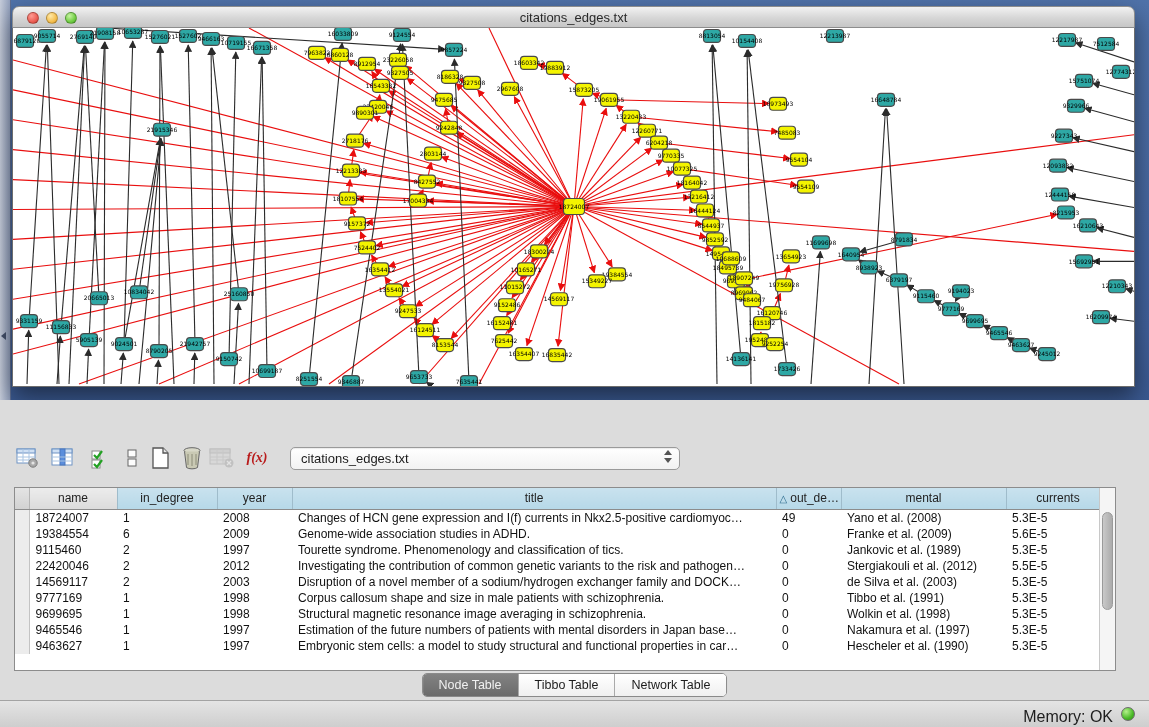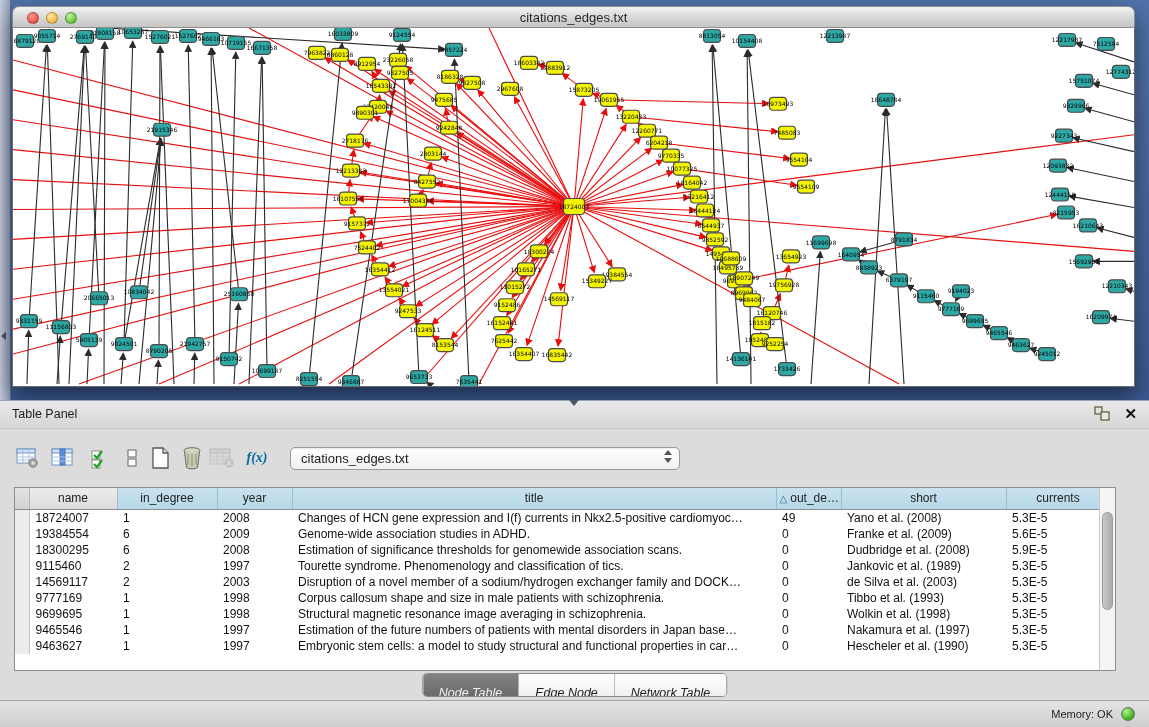--- a/index.html
+++ b/index.html
@@ -29,21 +29,21 @@
   .table-panel{position:absolute;left:0;top:400px;width:1149px;height:300px;background:#dcdcdc;}
   .tp-header{position:absolute;left:0;top:0;right:0;height:27px;
              background:linear-gradient(#e9e9e9,#d6d6d6);border-top:1px solid #97a3b6;border-bottom:1px solid #c2c2c2;}
   .tp-title{position:absolute;left:12px;top:6px;font-size:12.5px;color:#1d1d1d;}
   .divider-arrow{position:absolute;left:569px;top:-1px;width:0;height:0;
                  border-left:5px solid transparent;border-right:5px solid transparent;border-top:6px solid #4c5668;}
   .tp-float{position:absolute;right:38px;top:5px;width:17px;height:16px;cursor:pointer;}
   .tp-close{position:absolute;right:12px;top:4px;font-size:15px;font-weight:bold;color:#111;cursor:pointer;line-height:18px;}
   .tp-toolbar{position:absolute;left:0;top:28px;right:0;height:55px;}
   .tbtn{position:absolute;top:17px;width:28px;height:26px;display:flex;align-items:center;justify-content:center;}
-  .fx{font-family:"Liberation Serif",serif;font-style:italic;font-weight:bold;font-size:14px;color:#0369a1;}
+  .fx{font-family:"Liberation Serif",serif;font-style:italic;font-weight:bold;font-size:14px;color:#b91c1c;}
   .combo{position:absolute;left:290px;top:19px;width:390px;height:23px;background:linear-gradient(#ffffff,#f2f2f2);
          border:1px solid #9a9a9a;border-radius:5px;box-sizing:border-box;box-shadow:inset 0 1px 1px rgba(0,0,0,.08);}
   .combo-val{position:absolute;left:10px;top:3px;font-size:13px;color:#1b1b1b;}
   .stepper{position:absolute;right:7px;top:2px;display:flex;flex-direction:column;align-items:center;}
   .stp{width:0;height:0;border-left:4px solid transparent;border-right:4px solid transparent;}
   .stp.up{border-bottom:5px solid #555;margin-bottom:3px;}
   .stp.dn{border-top:5px solid #555;}
   
   .tablewrap{position:absolute;left:14px;top:87px;width:1102px;height:184px;background:#fff;
              border:1px solid #8c8c8c;box-sizing:border-box;}
@@ -56,28 +56,28 @@
   table.nt th.outhdr{text-align:right;}
   table.nt td{height:16px;line-height:16px;padding:0 0 0 6px;white-space:nowrap;overflow:hidden;box-sizing:border-box;}
   table.nt td.gut{background:#ececec;border-right:1px solid #c3c3c3;padding:0;}
   .sort-tri{color:#2d6c8e;font-size:10px;margin-right:3px;}
   .vscroll{position:absolute;right:0;top:0;bottom:0;width:15px;background:#f5f5f5;border-left:1px solid #c8c8c8;}
   .vthumb{position:absolute;left:2px;right:2px;top:24px;height:96px;background:linear-gradient(90deg,#c9c9c9,#ababab);
           border-radius:6px;border:1px solid #9a9a9a;}
   
   .tabs{position:absolute;left:50%;top:273px;transform:translateX(-50%);display:flex;height:22px;
         border:1px solid #8a8a8a;border-radius:5px;overflow:hidden;background:#fdfdfd;font-size:12.5px;}
-  .tab{padding:8px 16px;line-height:22px;color:#1c1c1c;background:linear-gradient(#ffffff,#f0f0f0);
-       border-right:1px solid #a8a8a8;cursor:pointer;font-style:italic;}
+  .tab{padding:0 16px;line-height:22px;color:#1c1c1c;background:linear-gradient(#ffffff,#f0f0f0);
+       border-right:1px solid #a8a8a8;cursor:pointer;}
   .tab:last-child{border-right:none;}
   .tab.sel{background:linear-gradient(#828282,#6b6b6b);color:#f1f1f1;}
   
   .statusbar{position:absolute;left:0;top:700px;width:1149px;height:27px;
              background:linear-gradient(#e4e4e4,#cecece);border-top:1px solid #a3a3a3;box-sizing:border-box;}
-  .mem{position:absolute;right:36px;top:7px;font-size:11px;color:#1d1d1d;}
+  .mem{position:absolute;right:36px;top:7px;font-size:16px;color:#1d1d1d;}
   .orb{position:absolute;right:14px;top:6px;width:14px;height:14px;border-radius:50%;border:1px solid #6c6c6c;
        background:radial-gradient(circle at 35% 30%,#b4f18b,#49b927 60%,#2f9112);box-sizing:border-box;}
 </style>
 </head>
 <body>
 
 <div class="stage">
 
   <div class="left-strip">
     <span class="strip-arrow"></span>
@@ -532,31 +532,20 @@
           <text x="800" y="162.2" text-anchor="middle" font-size="6" font-family="&quot;DejaVu Sans&quot;,sans-serif" fill="#000">9554104</text>
           <rect x="798.5" y="180.5" width="17" height="13" rx="3.5" fill="#f4f400" stroke="#4a4a4a" stroke-width="1.2"></rect>
           <text x="807" y="189.2" text-anchor="middle" font-size="6" font-family="&quot;DejaVu Sans&quot;,sans-serif" fill="#000">9554109</text>
           <rect x="564.5" y="199" width="21" height="16" rx="3.5" fill="#f4f400" stroke="#4a4a4a" stroke-width="1.2"></rect>
           <text x="575" y="209.2" text-anchor="middle" font-size="6" font-family="&quot;DejaVu Sans&quot;,sans-serif" fill="#000">18724007</text>
         </svg>
     </div>
   </div>
 
   <div class="table-panel">
-    <div class="tp-header">
-      <span class="divider-arrow"></span>
-      <span class="tp-title">Table Panel</span>
-      <span class="tp-float">
-        <svg width="17" height="16" viewBox="0 0 17 16">
-            <rect x="1" y="1" width="7" height="7" fill="none" stroke="#6b6f4a" stroke-width="1.4"></rect>
-            <rect x="7" y="6" width="8" height="8" fill="#e9e9e9" stroke="#6b6f4a" stroke-width="1.4"></rect>
-          </svg>
-      </span>
-      <span class="tp-close">✕</span>
-    </div>
 
     <div class="tp-toolbar">
       <span class="tbtn" style="left:14px">
         <svg width="24" height="22" viewBox="0 0 24 22">
             <rect x="1" y="2" width="18" height="14" fill="#fff" stroke="#6f93c4"></rect>
             <rect x="1" y="2" width="18" height="4" fill="#cfe0f4" stroke="#6f93c4"></rect>
             <path d="M1 10h18M1 13h18M7 2v14M13 2v14" stroke="#a9c4e2" fill="none"></path>
             <circle cx="17" cy="16" r="4.2" fill="#a9a9a9" stroke="#7c7c7c"></circle>
             <circle cx="17" cy="16" r="1.6" fill="#e4e4e4"></circle>
           </svg>
@@ -630,21 +619,21 @@
             <col style="width: 104px;">
           </colgroup>
         <thead>
             <tr id="thead-row">
               <th class="gut"></th>
               <th class="namehdr">name</th>
               <th>in_degree</th>
               <th>year</th>
               <th>title</th>
               <th class="outhdr"><span class="sort-tri">△</span>out_de…</th>
-              <th>short</th>
+              <th>mental</th>
               <th>currents</th>
             </tr>
           </thead>
         <tbody id="tbody">
             <tr>
               <td class="gut"></td>
               <td>18724007</td>
               <td>1</td>
               <td>2008</td>
               <td>Changes of HCN gene expression and I(f) currents in Nkx2.5-positive cardiomyoc…</td>
@@ -657,56 +646,56 @@
               <td>19384554</td>
               <td>6</td>
               <td>2009</td>
               <td>Genome-wide association studies in ADHD.</td>
               <td>0</td>
               <td>Franke et al. (2009)</td>
               <td>5.6E-5</td>
             </tr>
             <tr>
               <td class="gut"></td>
-              <td>18300295</td>
-              <td>6</td>
-              <td>2008</td>
-              <td>Estimation of significance thresholds for genomewide association scans.</td>
-              <td>0</td>
-              <td>Dudbridge et al. (2008)</td>
-              <td>5.9E-5</td>
-            </tr>
-            <tr>
-              <td class="gut"></td>
               <td>9115460</td>
               <td>2</td>
               <td>1997</td>
               <td>Tourette syndrome. Phenomenology and classification of tics.</td>
               <td>0</td>
               <td>Jankovic et al. (1989)</td>
               <td>5.3E-5</td>
             </tr>
             <tr>
               <td class="gut"></td>
+              <td>22420046</td>
+              <td>2</td>
+              <td>2012</td>
+              <td>Investigating the contribution of common genetic variants to the risk and pathogen…</td>
+              <td>0</td>
+              <td>Stergiakouli et al. (2012)</td>
+              <td>5.5E-5</td>
+            </tr>
+            <tr>
+              <td class="gut"></td>
               <td>14569117</td>
               <td>2</td>
               <td>2003</td>
               <td>Disruption of a novel member of a sodium/hydrogen exchanger family and DOCK…</td>
               <td>0</td>
               <td>de Silva et al. (2003)</td>
               <td>5.3E-5</td>
             </tr>
             <tr>
               <td class="gut"></td>
               <td>9777169</td>
               <td>1</td>
               <td>1998</td>
               <td>Corpus callosum shape and size in male patients with schizophrenia.</td>
               <td>0</td>
-              <td>Tibbo et al. (1993)</td>
+              <td>Tibbo et al. (1991)</td>
               <td>5.3E-5</td>
             </tr>
             <tr>
               <td class="gut"></td>
               <td>9699695</td>
               <td>1</td>
               <td>1998</td>
               <td>Structural magnetic resonance image averaging in schizophrenia.</td>
               <td>0</td>
               <td>Wolkin et al. (1998)</td>
@@ -734,21 +723,21 @@
             </tr>
           </tbody>
       </table>
       <div class="vscroll">
           <div class="vthumb"></div>
         </div>
     </div>
 
     <div class="tabs">
       <div class="tab sel">Node Table</div>
-      <div class="tab">Edge Node</div>
+      <div class="tab">Tibbo Table</div>
       <div class="tab">Network Table</div>
     </div>
   </div>
 
   <div class="statusbar">
     <span class="mem">Memory: OK</span>
     <span class="orb"></span>
   </div>
 
 </div>

